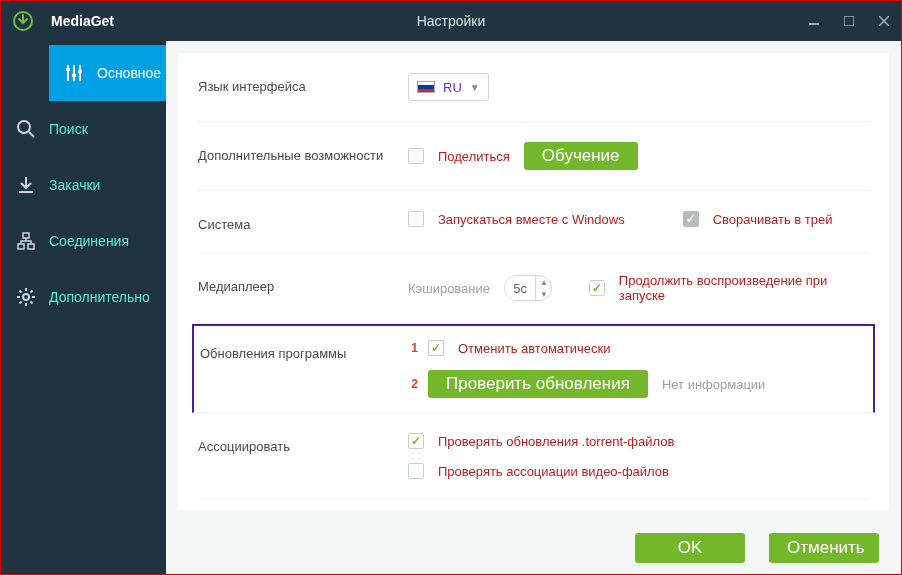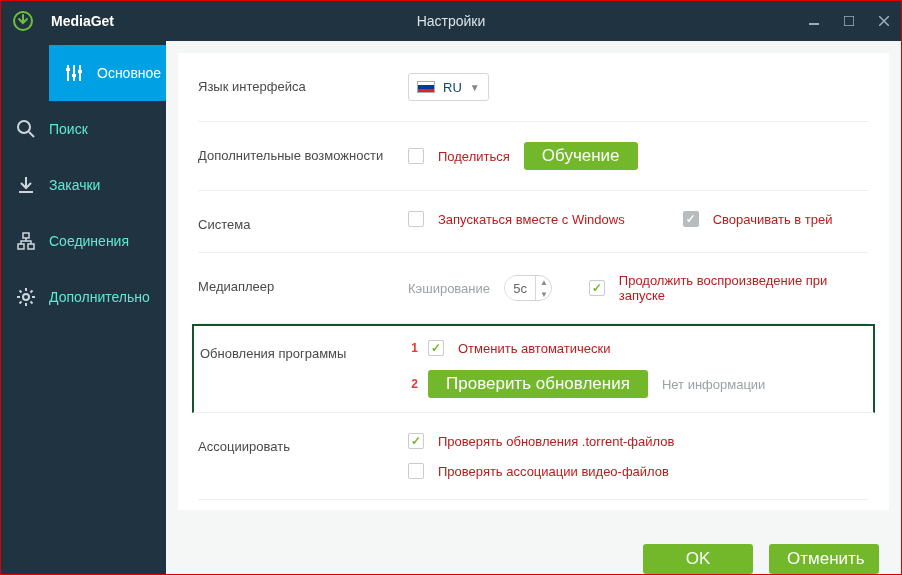--- a/index.html
+++ b/index.html
@@ -30,24 +30,24 @@
   .checkbox.gray-check { background: #b7bdbf; border-color: #b7bdbf; }
   .checkbox.gray-check::after { content: "✓"; color: #fff; font-size: 12px; font-weight: bold; }
   .cb-label { color: #b91c1c; cursor: pointer; }
   .btn-green { background: #72b82a; color: #fff; border: none; border-radius: 3px; height: 30px; padding: 0 18px; cursor: pointer; font-size: 17px; }
   .btn-green.small { height: 28px; }
   .spinner { display: inline-flex; align-items: stretch; border: 1px solid #d3d7d9; border-radius: 13px; height: 26px; overflow: hidden; background: #fff; }
   .spinner input { border: none; width: 30px; text-align: center; font-size: 13px; outline: none; color:#666; }
   .spinner .arrows { display: flex; flex-direction: column; border-left: 1px solid #d3d7d9; }
   .spinner .arrows span { flex: 1; width: 16px; display: flex; align-items: center; justify-content: center; font-size: 8px; color: #888; cursor: pointer; }
   .muted { color: #9aa2a6; }
-  .highlight { position: relative; border: 2px solid #14532d; padding: 14px 0 14px 0; margin: 0 -6px; }
+  .highlight { position: relative; border: 2px solid #4c1d95; padding: 14px 0 14px 0; margin: 0 -6px; }
   .highlight .section-label { padding-left: 6px; }
   .annot { color: #e43a2f; font-weight: bold; font-size: 12px; width: 14px; text-align: right; margin-right: -4px; }
-  .footer { height: 52px; background: #f5f7f7; display: flex; align-items: flex-end; justify-content: flex-end; gap: 16px; padding: 0 22px; }
+  .footer { height: 52px; background: #f5f7f7; display: flex; align-items: center; justify-content: flex-end; gap: 24px; padding: 0 22px; }
   .footer .btn-green { width: 110px; }
   svg { display: block; }
 </style>
 </head>
 <body>
 
 <div class="window">
 
   <div class="titlebar">
     <div class="logo">
@@ -145,21 +145,21 @@
 
     <div class="main">
       <div class="content">
 
         <div class="section">
           <div class="section-label">Язык интерфейса</div>
           <div class="section-body">
             <div class="row">
               <div class="select-lang">
                 <span class="flag"></span>
-                <span style="color:#0c4a6e">RU</span>
+                <span style="color:#6d28d9">RU</span>
                 <span class="caret">▼</span>
               </div>
             </div>
           </div>
         </div>
 
         <div class="section">
           <div class="section-label">Дополнительные возможности</div>
           <div class="section-body">
             <div class="row">

